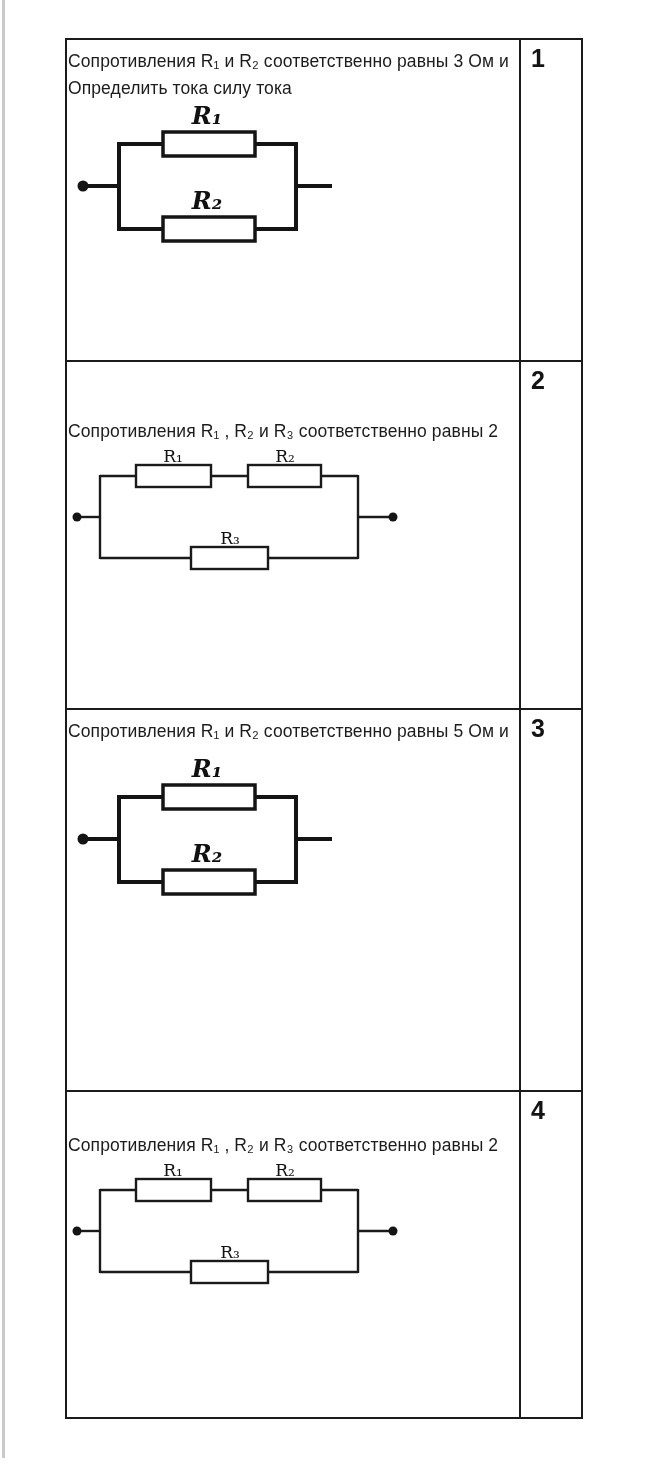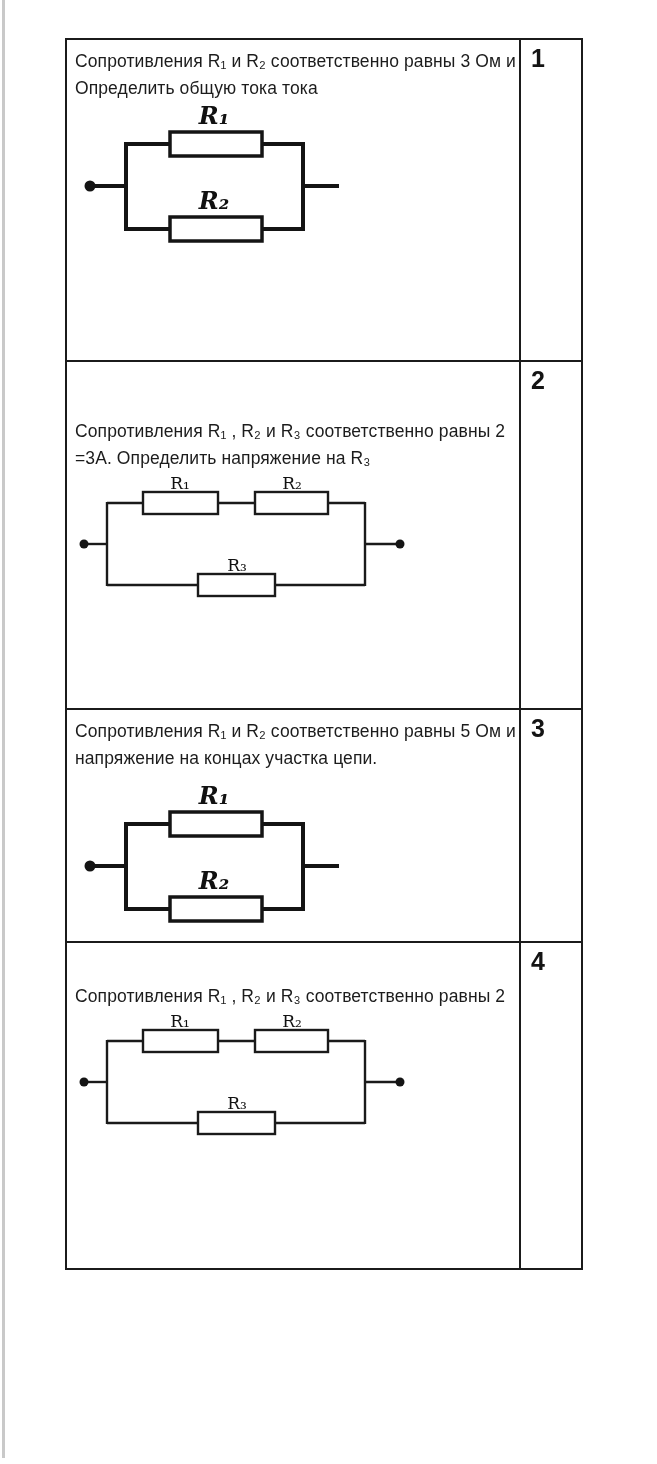--- a/index.html
+++ b/index.html
@@ -17,22 +17,22 @@
   }
   .worksheet{
     position:absolute;left:65px;top:38px;width:518px;
     border:2px solid #1b1b1b;
     display:flex;flex-direction:column;
     box-sizing:border-box;
     background:#ffffff;
   }
   .row{display:flex;box-sizing:border-box;}
   .row.bb{border-bottom:2px solid #1b1b1b;}
-  .r1{height:322px;} .r2{height:348px;} .r3{height:233px;} .r4{height:325px;}
-  .cell-main{flex:1 1 auto;padding:8px 6px 0 8px;box-sizing:border-box;overflow:hidden;}
+  .r1{height:322px;} .r2{height:348px;} .r3{height:382px;} .r4{height:325px;}
+  .cell-main{flex:1 1 auto;padding:8px 6px 0 1px;box-sizing:border-box;overflow:hidden;}
   .cell-num{
     width:62px;flex:0 0 62px;border-left:2px solid #1b1b1b;
     padding:4px 0 0 10px;box-sizing:border-box;
     font-size:25px;font-weight:bold;color:#141414;
   }
   .tline{
     font-size:17.5px;line-height:27px;white-space:pre;
     letter-spacing:0.1px;
   }
   .mt-r2{margin-top:48px;}
@@ -52,21 +52,21 @@
 <body>
 
 <div class="page">
   <div class="margin-line"></div>
 
   <div class="worksheet">
 
     <div class="row bb r1">
       <div class="cell-main">
         <div class="tline">Сопротивления R₁ и R₂ соответственно равны 3 Ом и</div>
-        <div class="tline">Определить общую тока тока</div>
+        <div class="tline">Определить тока силу тока</div>
         <svg class="circuit cA" width="260" height="150" viewBox="0 0 260 150">
           <text class="lblA" x="132" y="20" text-anchor="middle">R₁</text>
           <rect class="boxA" x="88" y="28" width="92" height="24"></rect>
           <line class="wireA" x1="44" y1="40" x2="88" y2="40"></line>
           <line class="wireA" x1="180" y1="40" x2="221" y2="40"></line>
           <text class="lblA" x="132" y="105" text-anchor="middle">R₂</text>
           <rect class="boxA" x="88" y="113" width="92" height="24"></rect>
           <line class="wireA" x1="44" y1="125" x2="88" y2="125"></line>
           <line class="wireA" x1="180" y1="125" x2="221" y2="125"></line>
           <line class="wireA" x1="44" y1="38" x2="44" y2="127"></line>
@@ -77,21 +77,20 @@
         </svg>
       </div>
       <div class="cell-num">
         <span>1</span>
       </div>
     </div>
 
     <div class="row bb r2">
       <div class="cell-main">
         <div class="tline mt-r2">Сопротивления R₁ , R₂ и R₃ соответственно равны 2</div>
-        <div class="tline">=3А. Определить напряжение на R₃</div>
         <svg class="circuit cB" width="330" height="128" viewBox="0 0 330 128">
           <text class="lblB" x="101" y="13" text-anchor="middle">R₁</text>
           <text class="lblB" x="213" y="13" text-anchor="middle">R₂</text>
           <rect class="boxB" x="64" y="16" width="75" height="22"></rect>
           <rect class="boxB" x="176" y="16" width="73" height="22"></rect>
           <line class="wireB" x1="28" y1="27" x2="64" y2="27"></line>
           <line class="wireB" x1="139" y1="27" x2="176" y2="27"></line>
           <line class="wireB" x1="249" y1="27" x2="286" y2="27"></line>
           <line class="wireB" x1="28" y1="26" x2="28" y2="110"></line>
           <line class="wireB" x1="286" y1="26" x2="286" y2="110"></line>
@@ -106,21 +105,20 @@
         </svg>
       </div>
       <div class="cell-num">
         <span>2</span>
       </div>
     </div>
 
     <div class="row bb r3">
       <div class="cell-main">
         <div class="tline">Сопротивления R₁ и R₂ соответственно равны 5 Ом и</div>
-        <div class="tline">напряжение на концах участка цепи.</div>
         <svg class="circuit cA" style="margin-top:12px" width="260" height="150" viewBox="0 0 260 150">
           <text class="lblA" x="132" y="20" text-anchor="middle">R₁</text>
           <rect class="boxA" x="88" y="28" width="92" height="24"></rect>
           <line class="wireA" x1="44" y1="40" x2="88" y2="40"></line>
           <line class="wireA" x1="180" y1="40" x2="221" y2="40"></line>
           <text class="lblA" x="132" y="105" text-anchor="middle">R₂</text>
           <rect class="boxA" x="88" y="113" width="92" height="24"></rect>
           <line class="wireA" x1="44" y1="125" x2="88" y2="125"></line>
           <line class="wireA" x1="180" y1="125" x2="221" y2="125"></line>
           <line class="wireA" x1="44" y1="38" x2="44" y2="127"></line>

